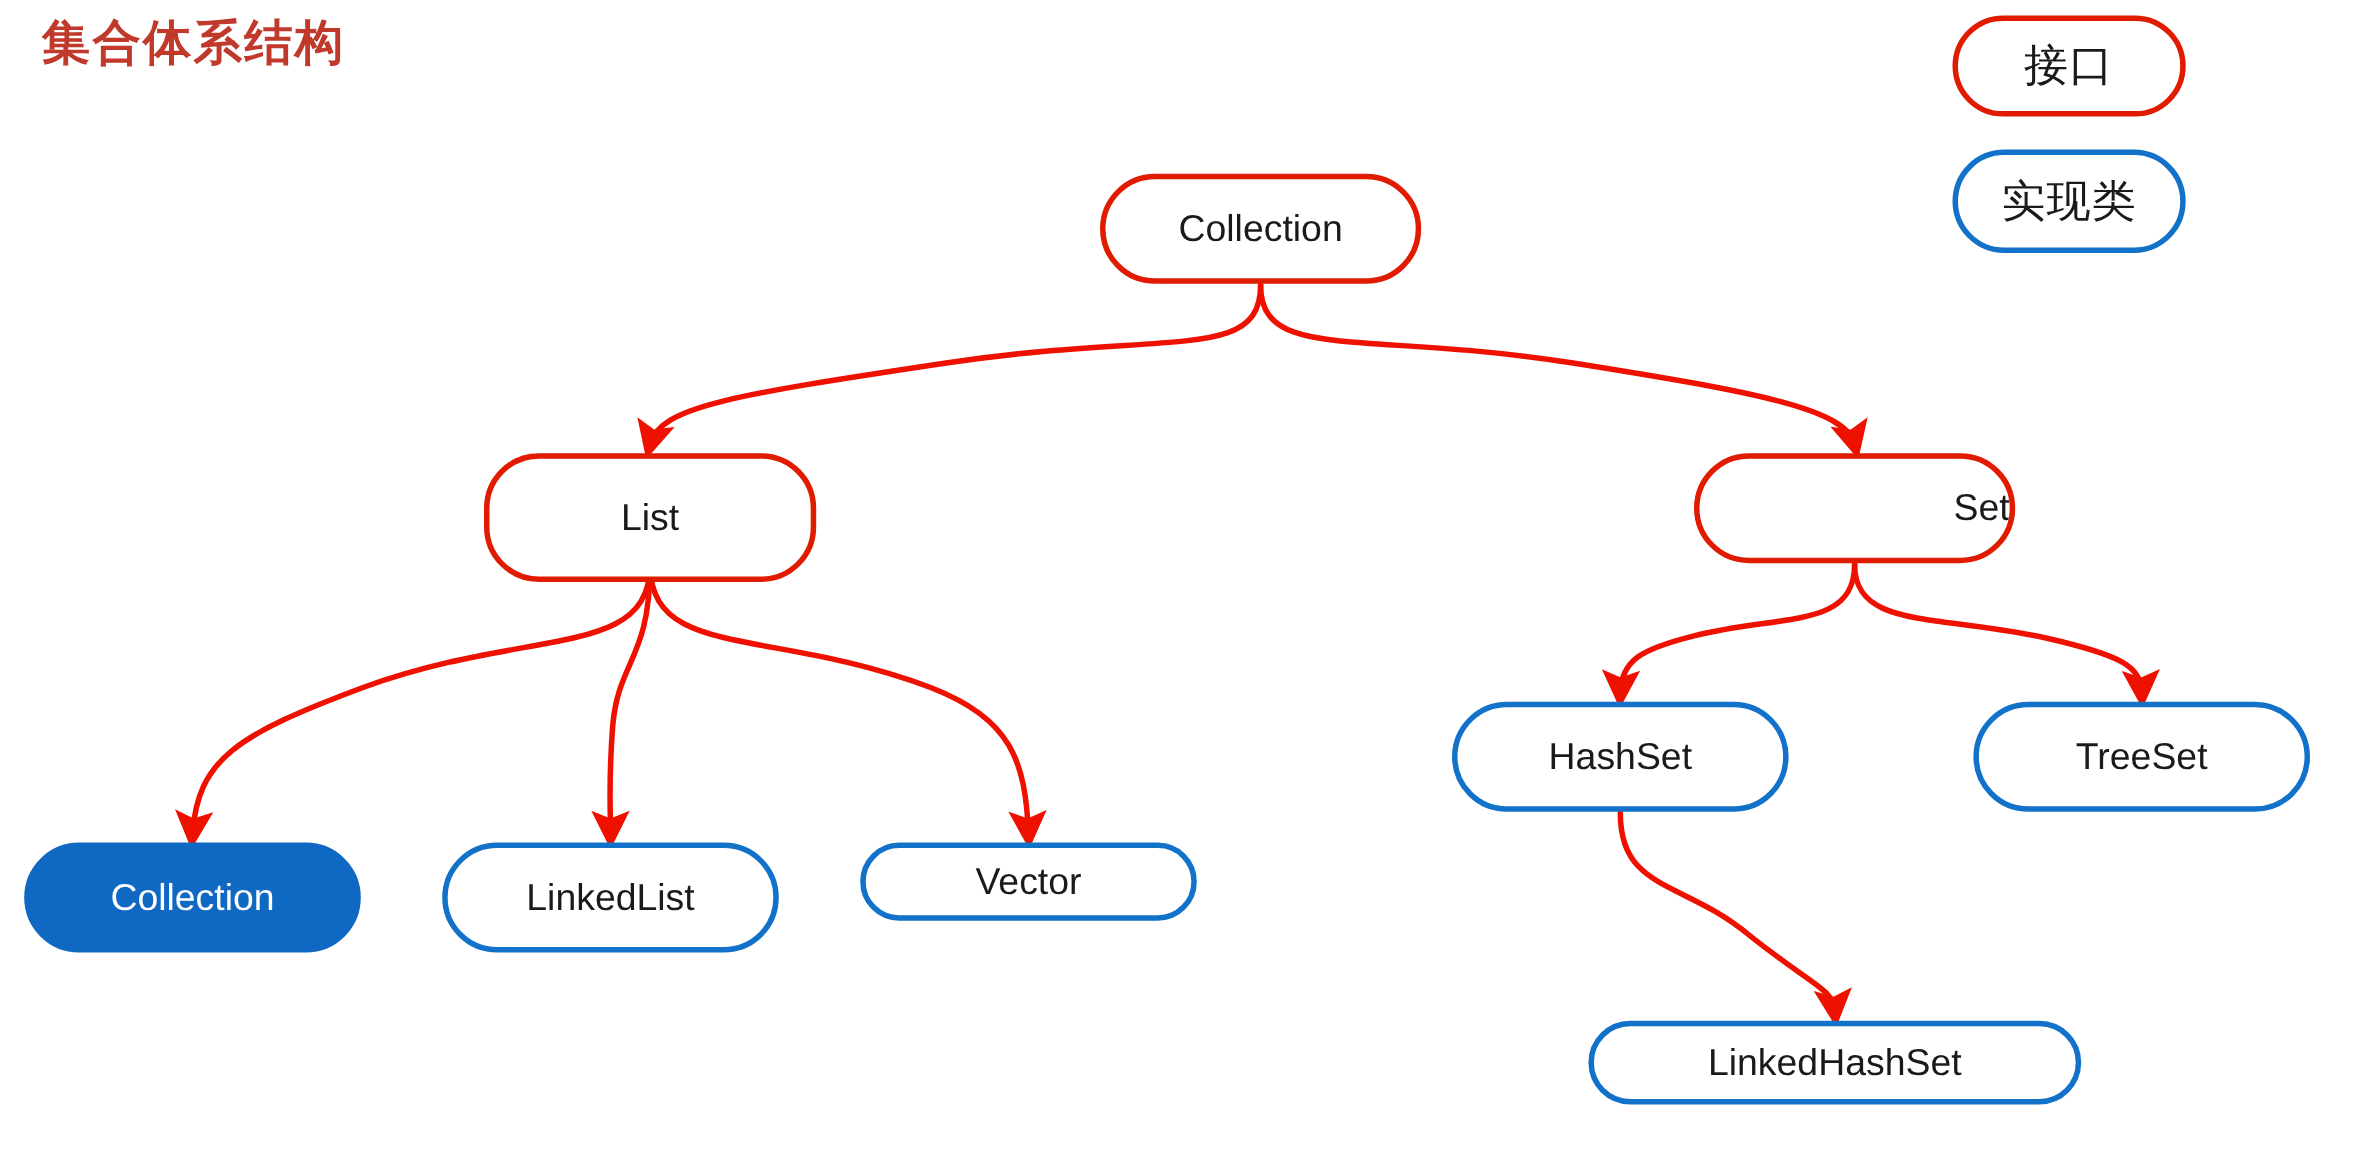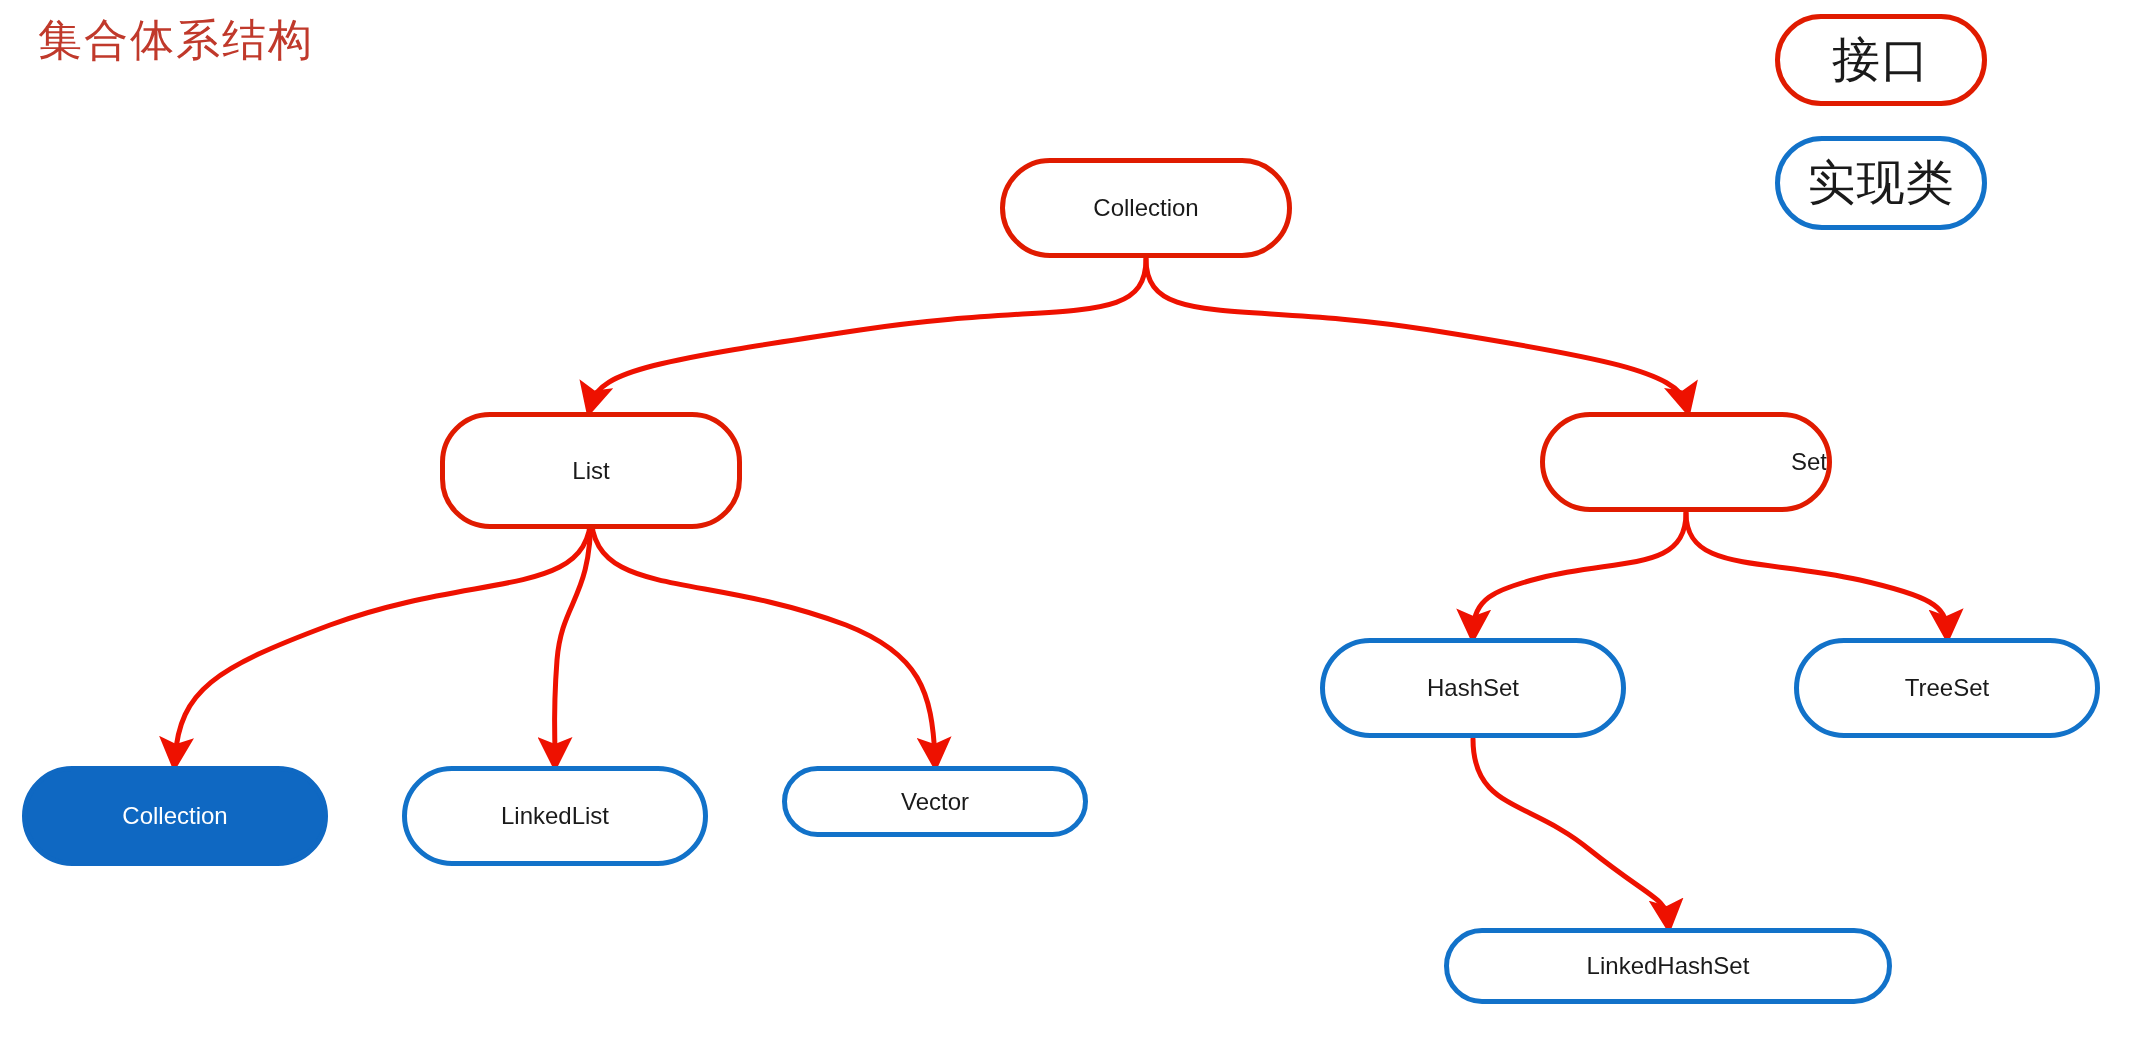--- a/index.html
+++ b/index.html
@@ -15,21 +15,21 @@
     width: 2143px;
     height: 1048px;
     background: #ffffff;
     overflow: hidden;
   }
   #title {
     position: absolute;
     left: 38px;
     top: 14px;
     font-size: 44px;
-    font-weight: normal;
+    font-weight: bold;
     color: #c0392b;
     letter-spacing: 2px;
     line-height: 1.2;
     white-space: nowrap;
   }
   svg#edges {
     position: absolute;
     left: 0;
     top: 0;
     width: 2143px;
@@ -58,26 +58,26 @@
     border-width: 5px;
     color: #1a1a1a;
   }
   .node.impl-active {
     border-color: #0f68c2;
     border-width: 5px;
     background: #0f68c2;
     color: #ffffff;
   }
   .node .label {
-    font-size: 24px;
+    font-size: 34px;
     line-height: 1;
     font-weight: 400;
   }
   .legend-node .label {
-    font-size: 48px;
+    font-size: 40px;
     font-weight: 400;
     letter-spacing: 1px;
   }
 </style>
 </head>
 <body>
 
 <div id="canvas">
 
   <div id="title">集合体系结构</div>

